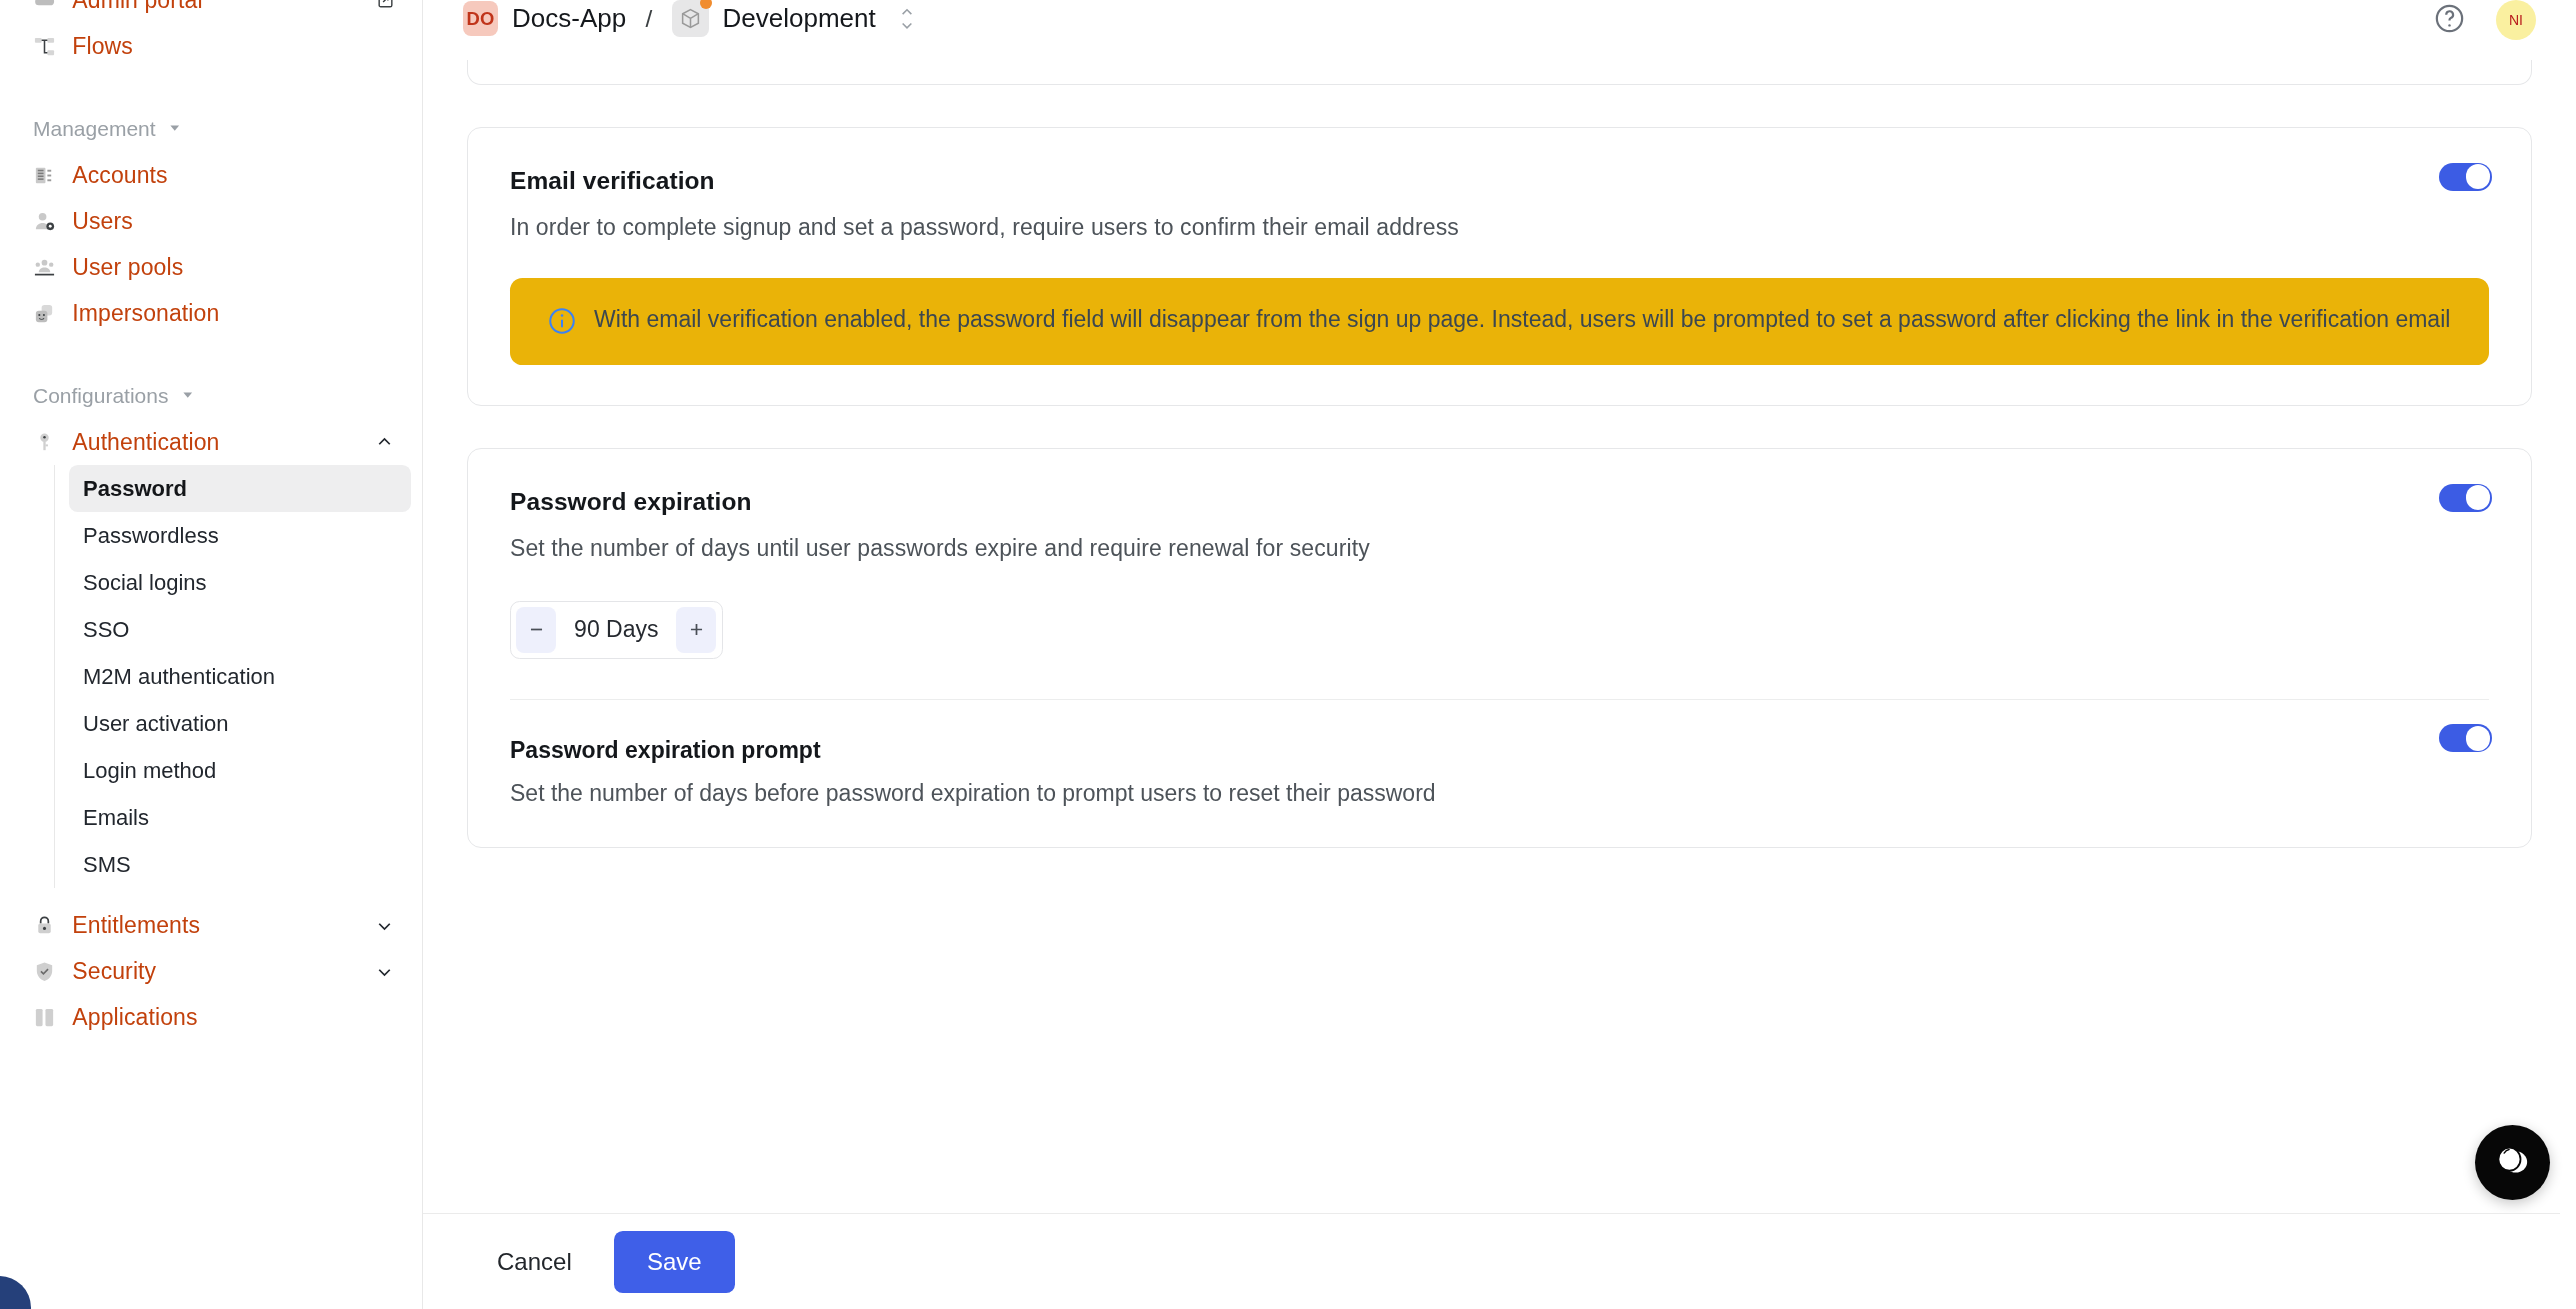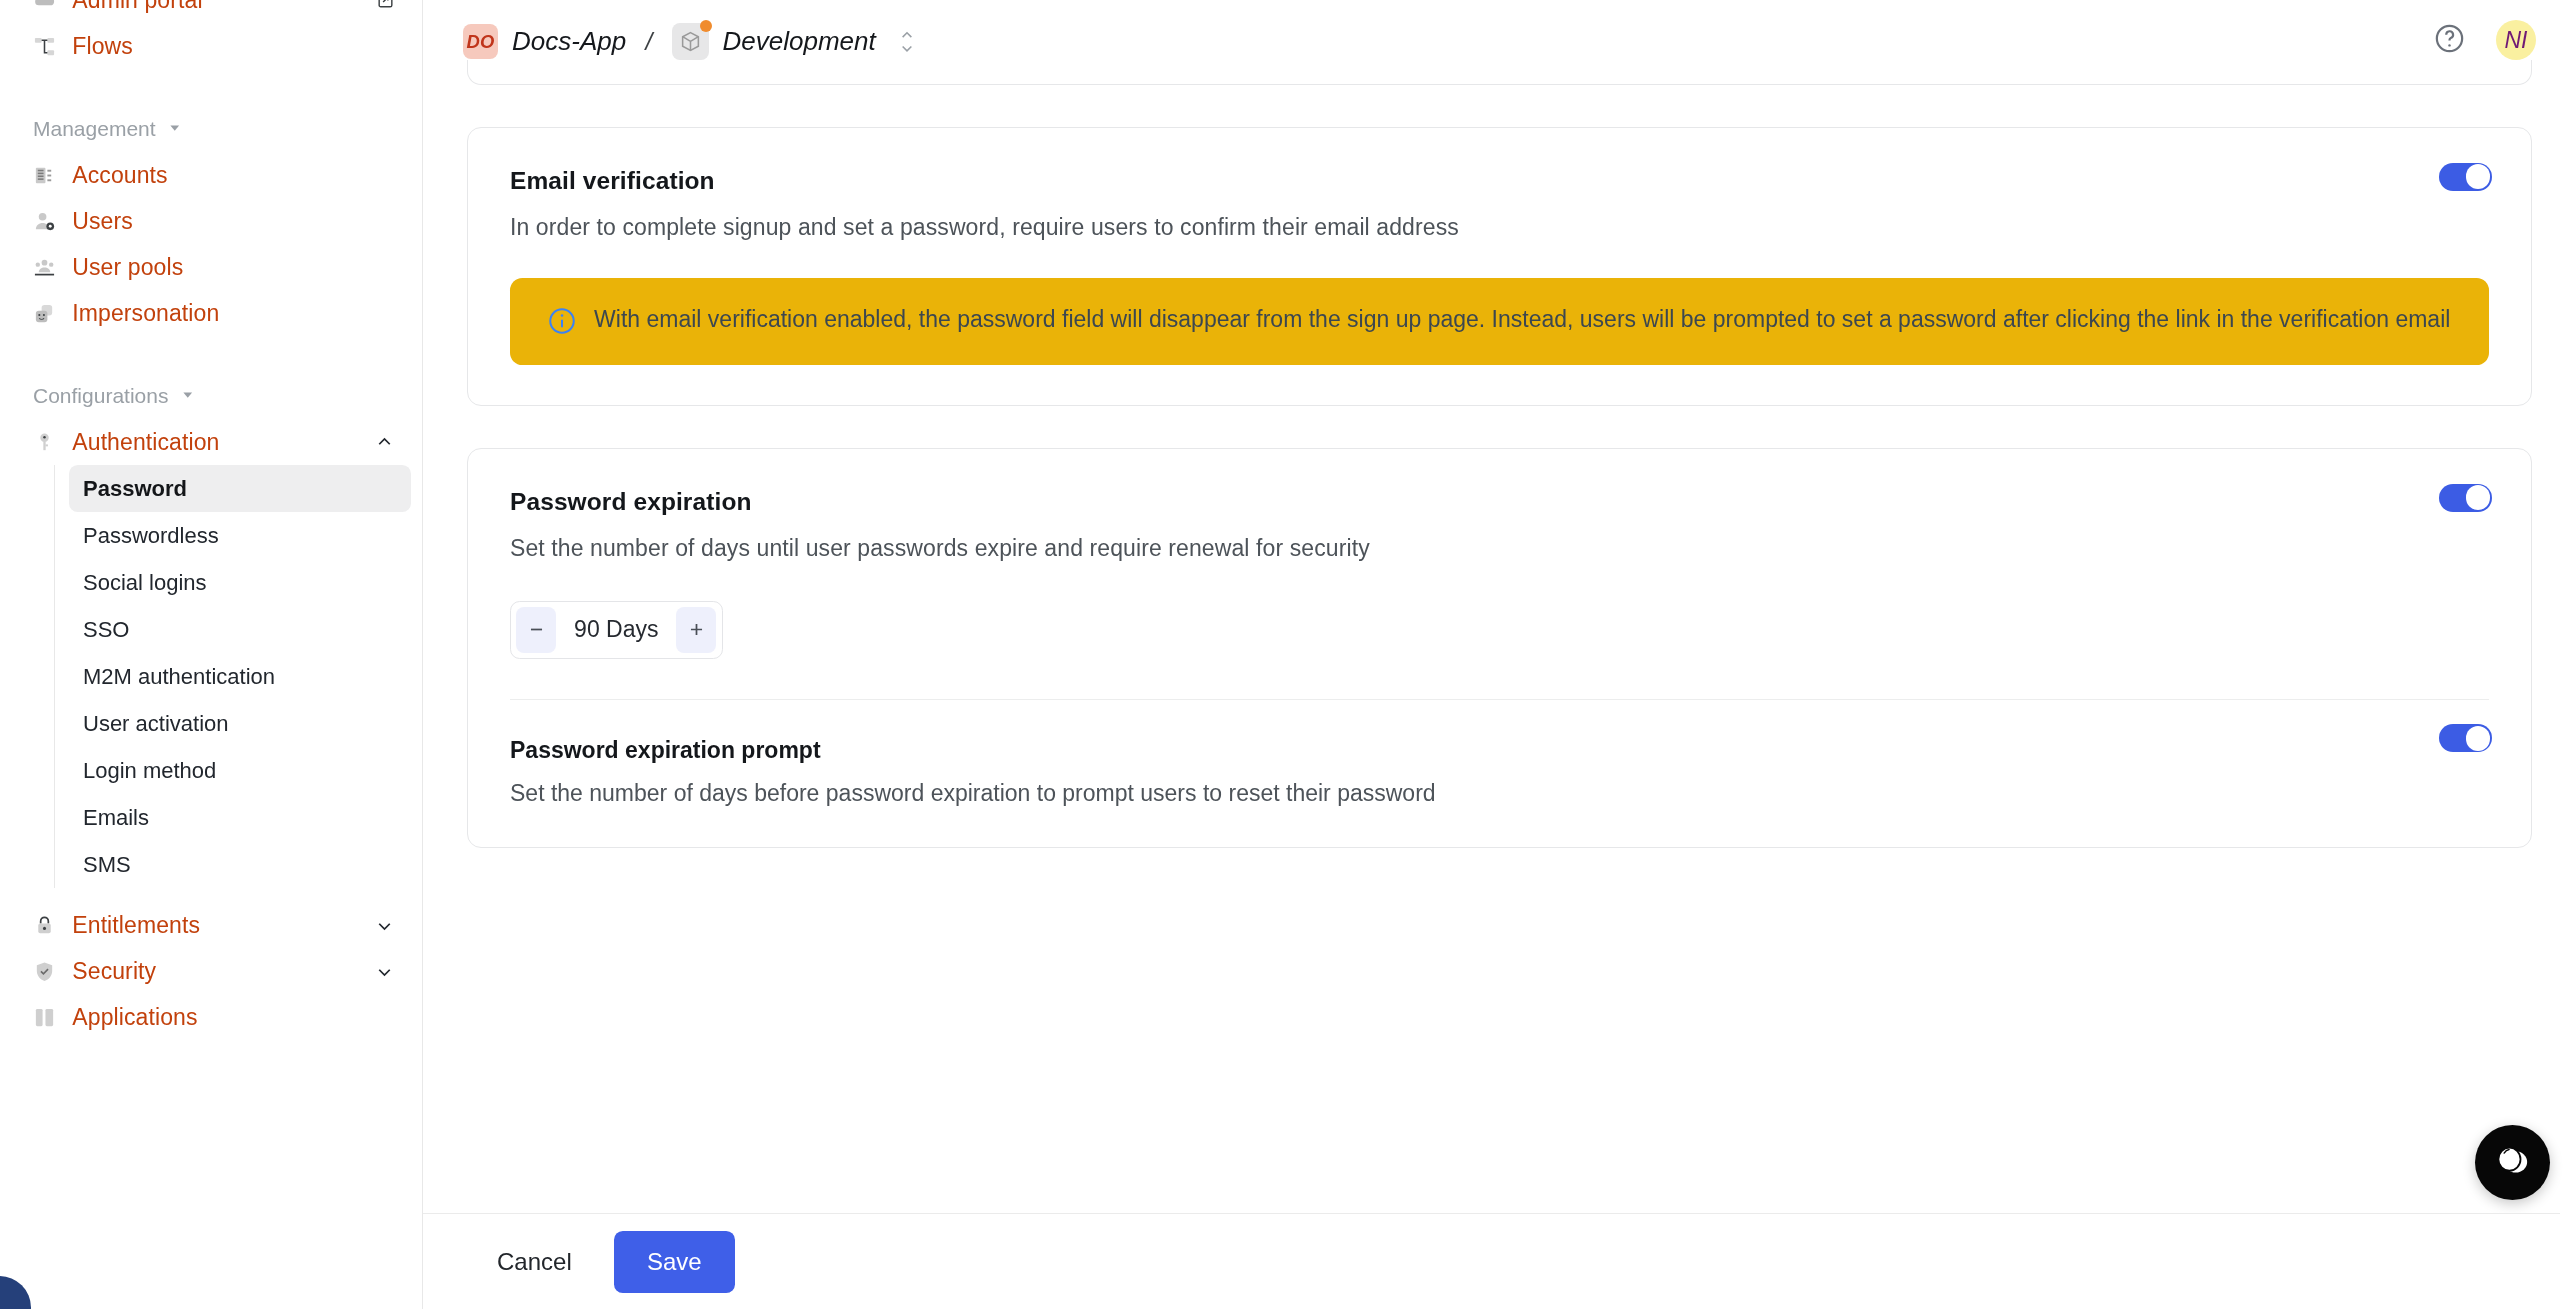--- a/index.html
+++ b/index.html
@@ -59,44 +59,44 @@
   .blue-blob {
     position: absolute; left: -32px; bottom: -30px;
     width: 63px; height: 63px; border-radius: 50%;
     background: #25407a;
   }
 
   
   .main { flex: 1; position: relative; height: 1309px; background: #fff; overflow: hidden; }
 
   .topbar {
-    height: 60px; display: flex; align-items: flex-end;
+    height: 60px; display: flex; align-items: flex-start;
     padding: 0 40px 0 40px; background: #fff;
-    position: relative; z-index: 5; font-style: italic;
+    position: relative; z-index: 5;
   }
   .crumb { display: flex; align-items: center; gap: 14px; }
   .proj-badge {
     width: 35px; height: 35px; border-radius: 8px;
     background: #f6c9bd; color: #c0341a;
     font-size: 18.4px; font-weight: bold;
     display: flex; align-items: center; justify-content: center;
     letter-spacing: 0.3px;
   }
   .crumb-name { font-size: 26px; color: #15181c; font-weight: 500; }
   .crumb-sep { font-size: 24.5px; color: #3c4043; padding: 0 5.3px; }
   .env-icon-wrap { position: relative; width: 37px; height: 37px; border-radius: 8px; background:#e7e7e8; display:flex; align-items:center; justify-content:center; }
   .env-dot { position:absolute; top:-3.5px; right:-3.5px; width:12.3px; height:12.3px; border-radius:50%; background:#f08c2e; }
   .env-name { font-size: 26px; color: #15181c; font-weight: 500; }
   .updown { display:flex; flex-direction:column; gap:2.6px; margin-left: 8.8px; cursor:pointer; }
 
   .topbar-right { margin-left: auto; display: flex; align-items: center; gap: 30px; }
   .avatar {
     width: 40px; height: 40px; border-radius: 50%;
-    background: #faf0a0; color: #701a75;
-    font-size: 23px; display:flex; align-items:center; justify-content:center;
+    background: #faf0a0; color: #b91c1c;
+    font-size: 14px; display:flex; align-items:center; justify-content:center;
     cursor: pointer;
   }
 
   .content {
     position: absolute; top: 60px; left: 0; right: 0; bottom: 96px;
     overflow: hidden; padding: 0 44px;
   }
 
   .card {
     background: #fff;

